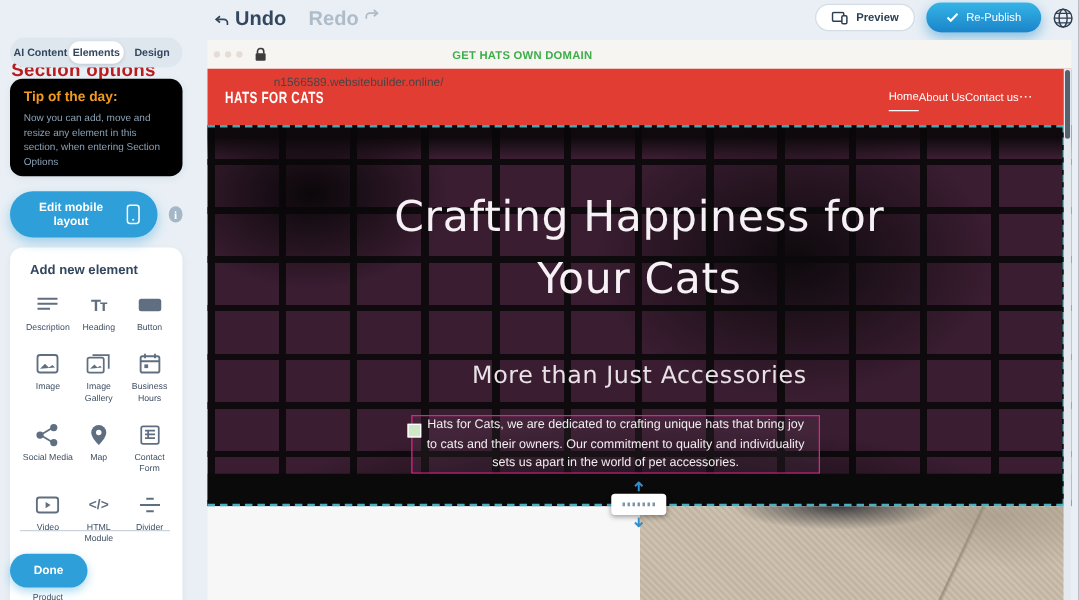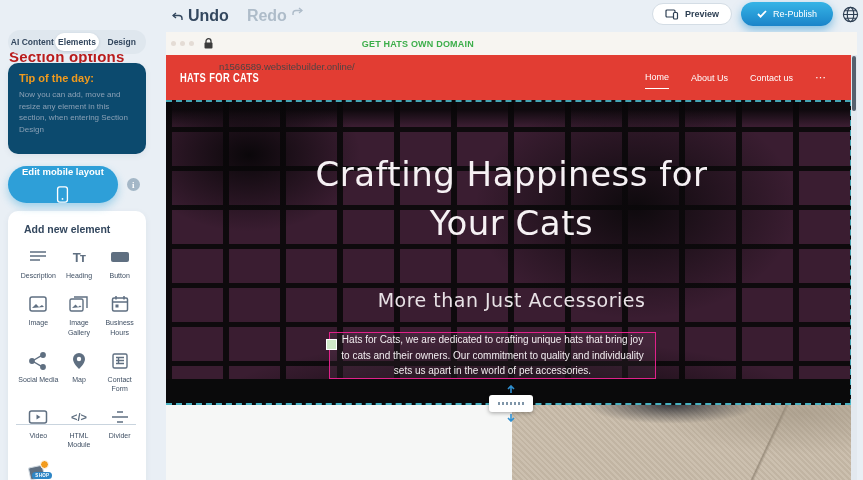--- a/index.html
+++ b/index.html
@@ -15,25 +15,25 @@
   .tb-right { position:absolute; right:4px; top:2px; display:flex; align-items:center; gap:9px; }
   .btn-preview { display:flex; align-items:center; gap:6px; background:#fff; border:1px solid #d4dde5; border-radius:14px; height:22px; padding:0 12px; font-size:9px; font-weight:bold; color:#2c3e52; cursor:pointer; }
   .btn-republish { display:flex; align-items:center; gap:6px; background:linear-gradient(180deg,#36b4e6,#1a84c9); border:none; border-radius:14px; height:24px; padding:0 16px; font-size:9px; font-weight:normal; color:#fff; cursor:pointer; box-shadow:0 4px 10px rgba(44,150,210,.55); }
   .globe { width:17px; height:17px; color:#2c3e52; cursor:pointer; }
 
   
   .sidebar { position:absolute; left:0; top:26px; width:154px; height:454px; }
   .tabbar { margin:4px 8px 0 8px; background:#dfe7ee; border-radius:14px; height:24px; display:flex; align-items:center; padding:2px; }
   .tab { flex:1; text-align:center; font-size:8.5px; font-weight:bold; color:#33475e; padding:4px 0; border-radius:12px; cursor:pointer; }
   .tab.active { background:#fff; box-shadow:0 1px 3px rgba(40,60,90,.18); }
-  .tip-card { margin:9px 8px 0 8px; background:#0c4a6e; border-radius:10px; padding:9px 11px 19px 11px; box-shadow:0 2px 6px rgba(60,90,120,.08); }
+  .tip-card { margin:9px 8px 0 8px; background:#000000; border-radius:10px; padding:9px 11px 6px 11px; box-shadow:0 2px 6px rgba(60,90,120,.08); }
   .tip-title { color:#f29b1d; font-size:11px; font-weight:bold; margin-bottom:5px; }
   .tip-body { color:#8aa0b5; font-size:8px; line-height:1.45; }
   .edit-mobile-row { margin:12px 8px 0 8px; display:flex; align-items:center; gap:9px; }
-  .btn-edit-mobile { background:#2e9fd8; border:none; color:#fff; font-size:9.5px; font-weight:bold; border-radius:19px; height:37px; padding:0 14px; display:flex; align-items:center; gap:9px; cursor:pointer; box-shadow:0 4px 9px rgba(46,159,216,.4);flex-direction:column; }
+  .btn-edit-mobile { background:#2e9fd8; border:none; color:#fff; font-size:9.5px; font-weight:bold; border-radius:19px; height:37px; padding:0 14px; display:flex; align-items:center; gap:9px; cursor:pointer; box-shadow:0 4px 9px rgba(46,159,216,.4); }
   .info-dot { width:13px; height:13px; border-radius:50%; background:#a4b7c7; color:#fff; font-size:9px; font-weight:bold; display:flex; align-items:center; justify-content:center; font-family:"Liberation Serif", serif; cursor:pointer; }
   .add-card { margin:8px 8px 16px 8px; background:#fff; border-radius:10px; padding:10px 6px 10px 10px; box-shadow:0 2px 6px rgba(60,90,120,.08); }
   .add-title { color:#33475e; font-size:10.5px; font-weight:bold; margin:2px 0 9px 6px; }
   .el-grid { display:grid; grid-template-columns:1fr 1fr 1fr; row-gap:9px; }
   .el-item { display:flex; flex-direction:column; align-items:center; gap:3px; cursor:pointer; padding:2px 0; }
   .el-icon { width:24px; height:22px; display:flex; align-items:center; justify-content:center; color:#5f6f81; }
   .el-icon svg { width:22px; height:20px; }
   .el-label { font-size:7px; color:#3f4f63; text-align:center; line-height:1.3; max-width:46px; }
   .txt-icon { font-size:13px; font-weight:bold; color:#5f6f81; letter-spacing:-1px; }
   .pg-icon { position:relative; width:26px; height:22px; }
@@ -48,21 +48,21 @@
   .browser-bar { height:23px; background:#f7f5f1; display:flex; align-items:center; padding-left:5px; }
   .dots { display:flex; gap:4px; margin-right:10px; }
   .dot { width:5px; height:5px; border-radius:50%; background:#e4dcd5; }
   .lock-icon { width:9px; height:11px; margin-right:6px; color:#3c3c3c; }
   .url-text { font-size:9.5px; color:#4e4343;margin-top:46px; }
   .domain-cta { font-size:9px; font-weight:bold; color:#3cae4a; margin-left:7px; letter-spacing:.2px; cursor:pointer; }
 
   
   .site-header { height:45px; background:#e23d33; display:flex; align-items:center; justify-content:space-between; padding:0 14px; }
   .logo { color:#fff; font-size:13px; font-weight:bold; letter-spacing:.5px; transform:scaleX(.72); transform-origin:left center; white-space:nowrap; }
-  .nav { display:flex; align-items:center; gap:22px; margin-right:16px; }
+  .nav { display:flex; align-items:center; margin-right:16px; }
   .nav-item { color:#fff; font-size:9px; cursor:pointer; padding:6px 0; }
   .nav-item.active { border-bottom:1.5px solid #fff; }
   .nav-more { color:#fff; font-size:11px; cursor:pointer; letter-spacing:1px; }
 
   .hero { position:relative; height:305px; overflow:hidden;
     background-color:#3a1d31;
     background-image:
       radial-gradient(ellipse 160px 110px at 12% 18%, rgba(8,6,8,.95), rgba(8,6,8,0) 70%),
       radial-gradient(ellipse 230px 160px at 68% 35%, rgba(10,8,10,.92), rgba(10,8,10,0) 70%),
       radial-gradient(ellipse 400px 90px at 50% 100%, rgba(5,4,5,.95), rgba(5,4,5,0) 75%),
@@ -147,21 +147,21 @@
 
 <div class="sidebar">
   <div class="tabbar">
     <div class="tab">AI Content</div>
     <div class="tab active">Elements</div>
     <div class="tab">Design</div>
   </div>
 
   <div class="tip-card">
     <div class="tip-title">Tip of the day:</div>
-    <div class="tip-body">Now you can add, move and resize any element in this section, when entering Section Design</div>
+    <div class="tip-body">Now you can add, move and resize any element in this section, when entering Section Options</div>
   </div>
 
   <div class="edit-mobile-row">
     <button class="btn-edit-mobile">
       <span>Edit mobile layout</span>
       <svg width="13" height="19" viewBox="0 0 13 19" fill="none" stroke="#fff" stroke-width="1.5">
           <rect x="1" y="1" width="11" height="17" rx="2.5"></rect>
           <circle cx="6.5" cy="14.5" r="1" fill="#fff" stroke="none"></circle>
         </svg>
     </button>
@@ -283,20 +283,21 @@
             <span class="pg-shop">SHOP</span>
           </span>
         </span>
         <span class="el-label">Product Gallery</span>
       </div>
 
     </div>
   </div>
 
   <div class="sb-divider"></div>
+  <button class="btn-done">Done</button>
 </div>
 
 <div class="preview">
 
   <div class="browser-bar">
     <div class="dots">
         <i class="dot"></i>
         <i class="dot"></i>
         <i class="dot"></i>
       </div>

